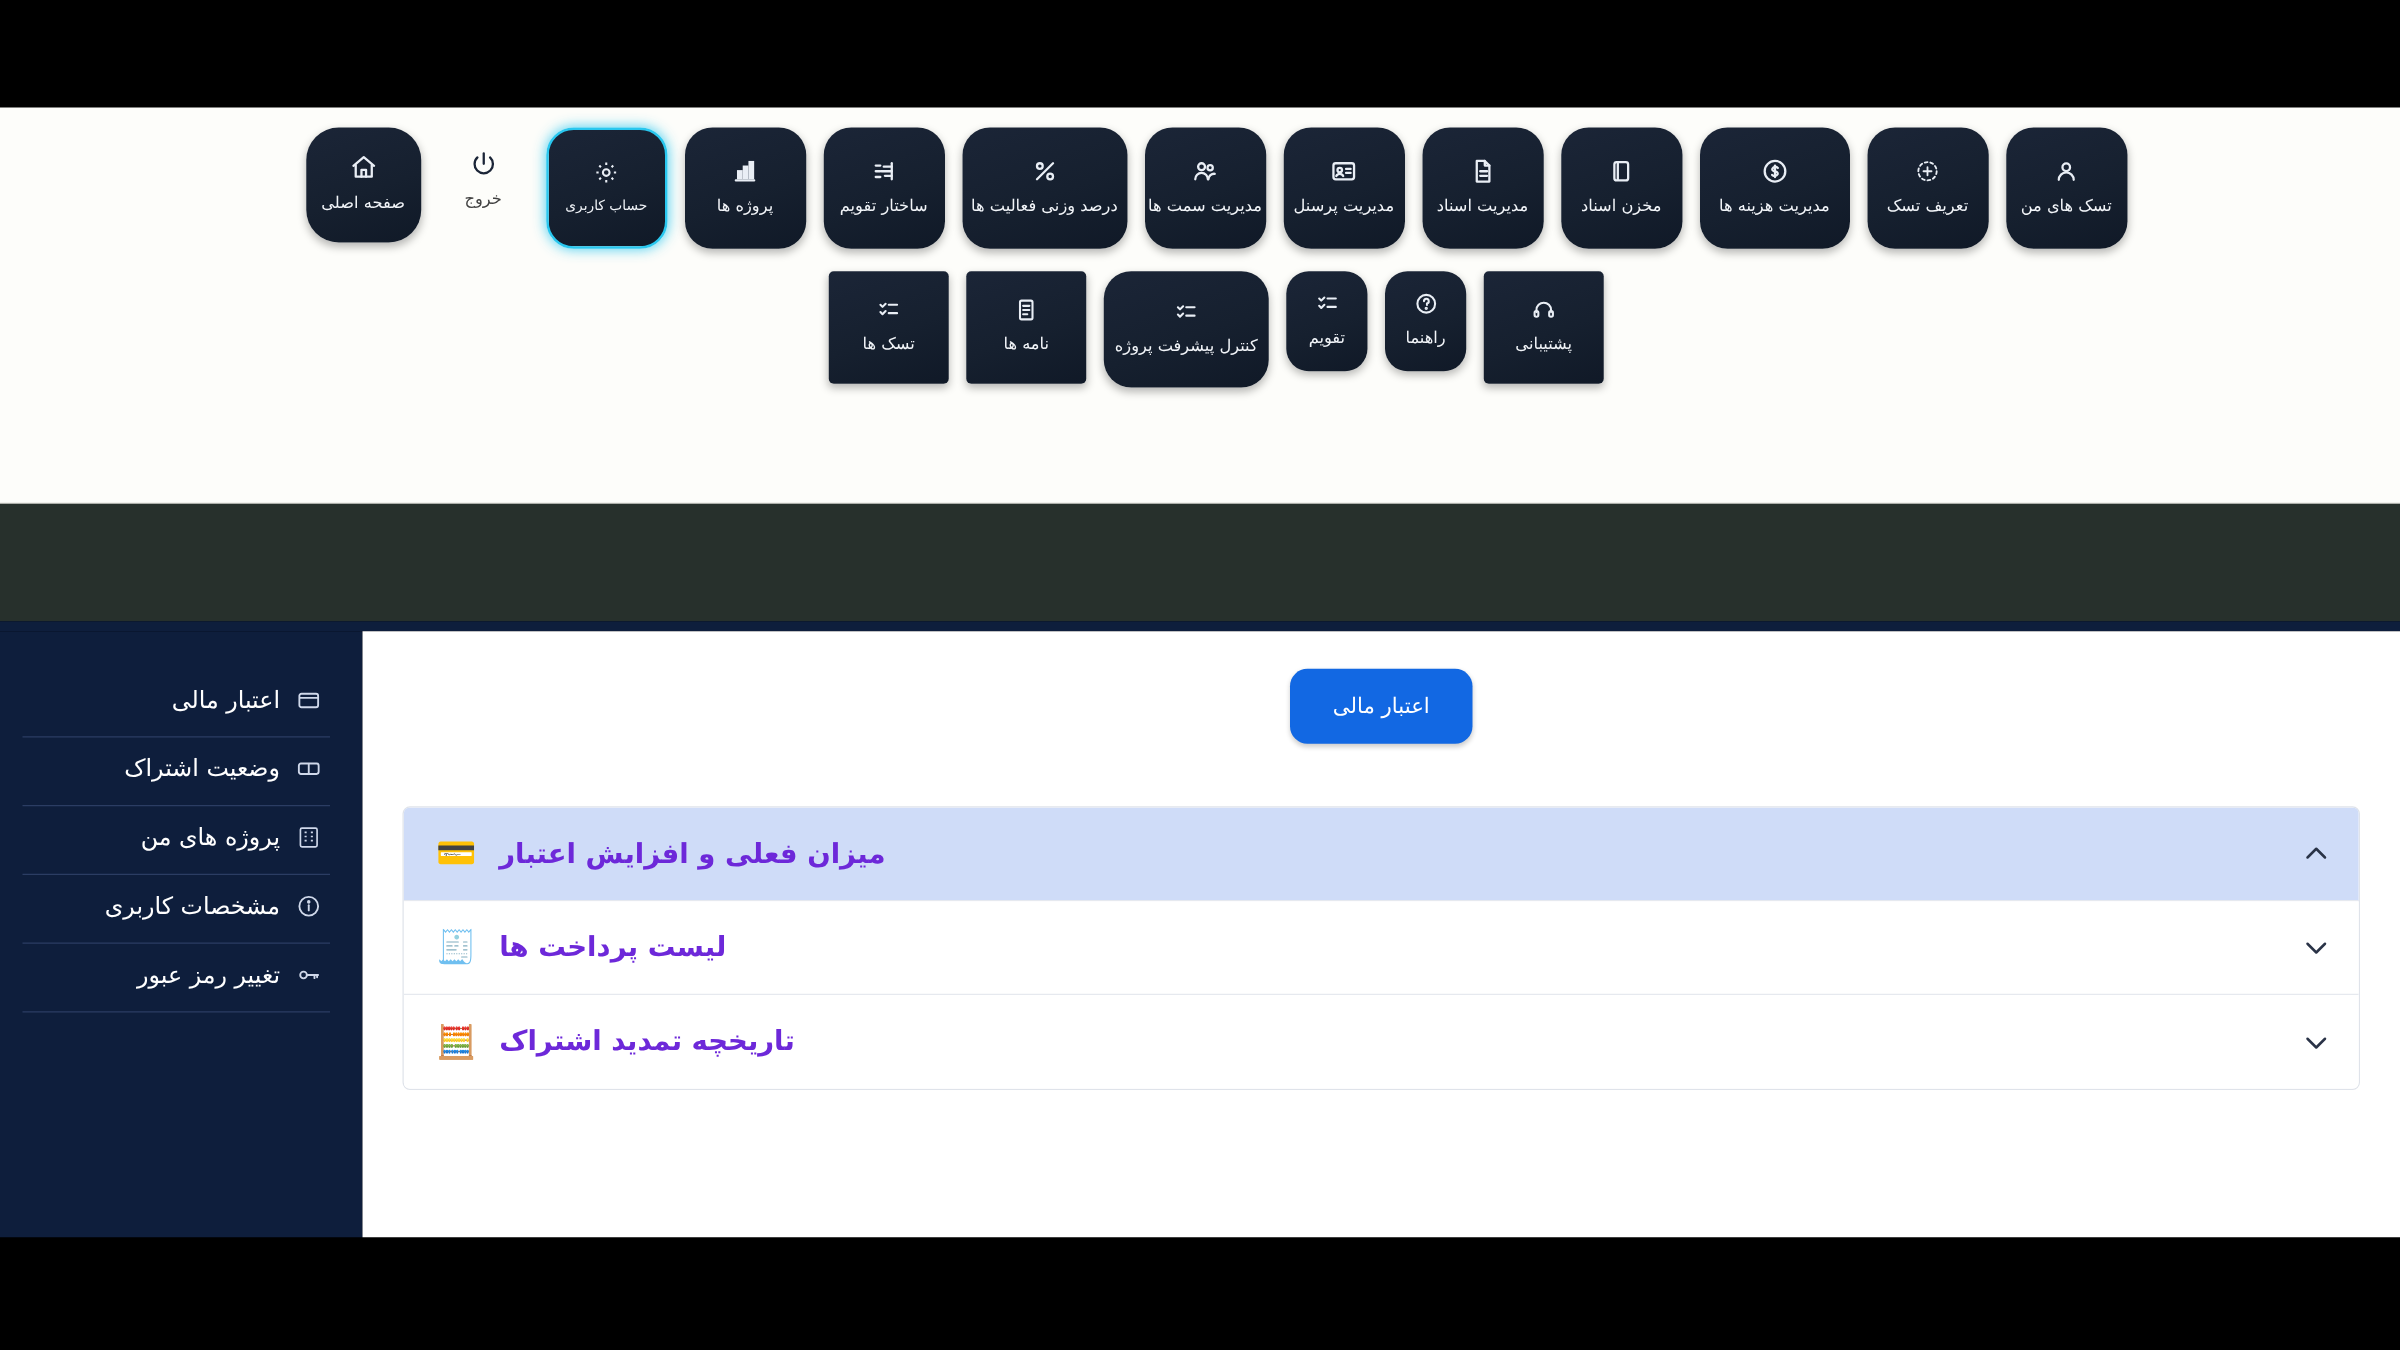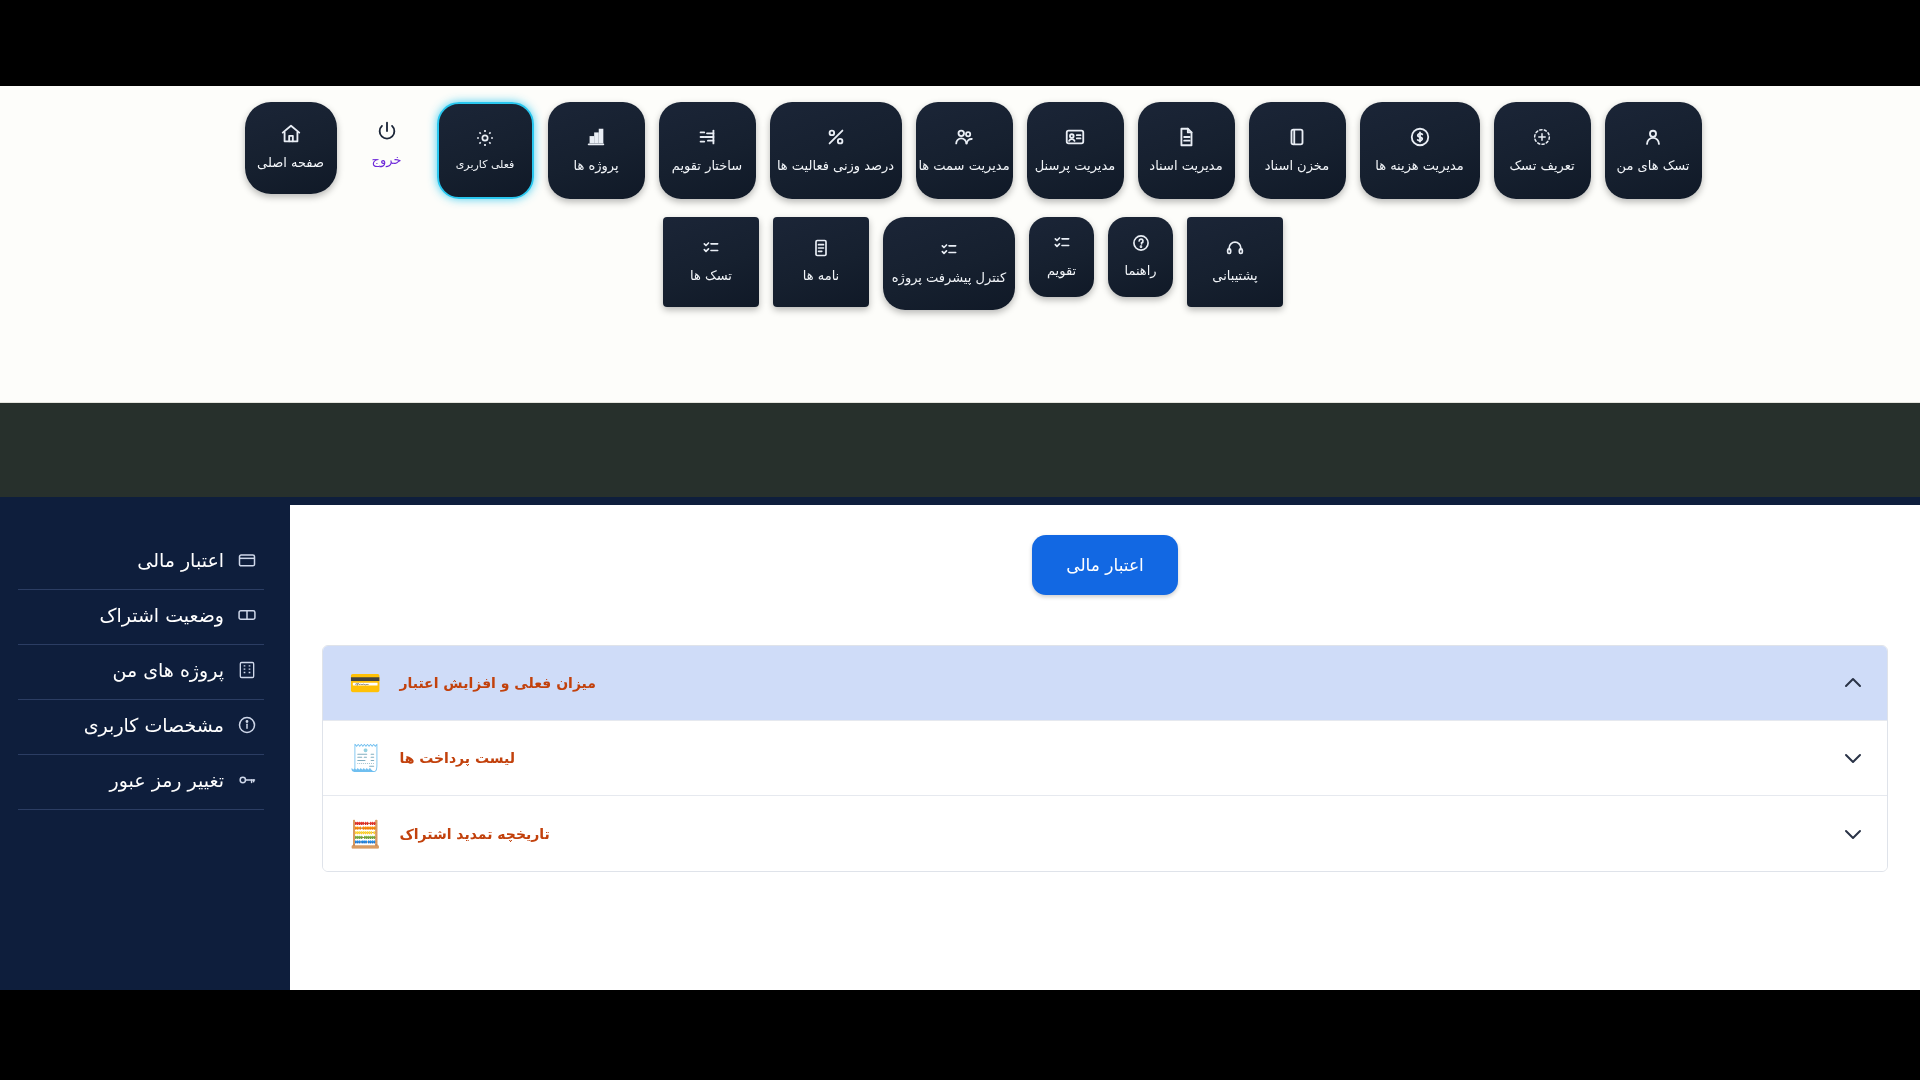--- a/index.html
+++ b/index.html
@@ -73,21 +73,21 @@
     color: #f2f5f9;
     white-space: nowrap;
   }
   
   .t-w { width: 97px; height: 97px; }
   .t-sm { width: 65px; height: 80px; border-radius: 18px; }
   .t-md { width: 96px; height: 90px; border-radius: 4px; }
   .t-lg { width: 132px; height: 93px; border-radius: 22px; }
   .t-home { width: 92px; height: 92px; border-radius: 26px; }
   .t-exit { width: 72px; height: 86px; background: none; box-shadow: none; }
-  .t-exit .tlabel { color: #6d28d9; }
+  .t-exit .tlabel { color: #404040; }
   .t-exit .ticon { color: #1b2537; }
 
   .t-active {
     border: 2px solid #29c7ef;
     box-shadow: 0 0 10px rgba(41,199,239,0.85);
   }
   .t-active .tlabel { font-size: 11px; }
 
   
   .darkstrip {
@@ -184,22 +184,22 @@
   }
   .acc-row:last-child { border-bottom: none; }
   .acc-row.open { background: #cfdcf8; }
   .acc-right {
     display: flex;
     flex-direction: row;
     align-items: center;
     gap: 18px;
   }
   .acc-title {
-    font-size: 14px;
-    color: #c2410c;
+    font-size: 22px;
+    color: #6d28d9;
     font-weight: bold;
   }
   .acc-icon { font-size: 26px; line-height: 1; }
   .chev { color: #2a3347; line-height: 0; }
 
   
   .bottombar {
     position: absolute;
     top: 990px; left: 0;
     width: 1920px;
@@ -238,21 +238,21 @@
         <span class="tlabel">خروج</span>
       </div>
 
       <div class="nav-tile t-w t-active">
         <span class="ticon">
           <svg width="20" height="20" viewBox="0 0 24 24" fill="none" stroke="currentColor" stroke-width="2">
               <circle cx="12" cy="12" r="3.2"></circle>
               <path d="M12 2.5v2.2M12 19.3v2.2M21.5 12h-2.2M4.7 12H2.5M18.7 5.3l-1.6 1.6M6.9 17.1l-1.6 1.6M18.7 18.7l-1.6-1.6M6.9 6.9 5.3 5.3"></path>
             </svg>
         </span>
-        <span class="tlabel">فعلی کاربری</span>
+        <span class="tlabel">حساب کاربری</span>
       </div>
 
       <div class="nav-tile t-w">
         <span class="ticon">
           <svg width="22" height="22" viewBox="0 0 24 24" fill="none" stroke="currentColor" stroke-width="2" stroke-linecap="round">
               <path d="M4 20h16"></path>
               <rect x="6" y="12" width="3" height="6" fill="currentColor"></rect>
               <rect x="11" y="8" width="3" height="10" fill="currentColor"></rect>
               <rect x="16" y="4" width="3" height="14" fill="currentColor"></rect>
             </svg>

